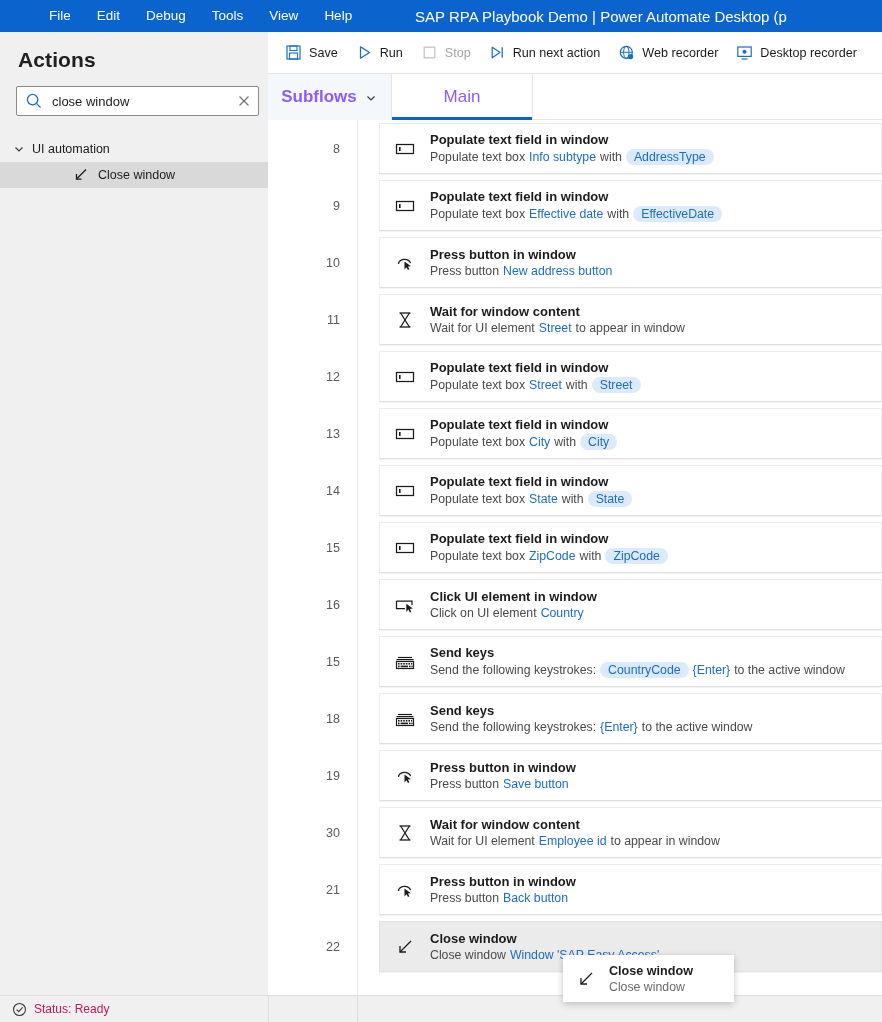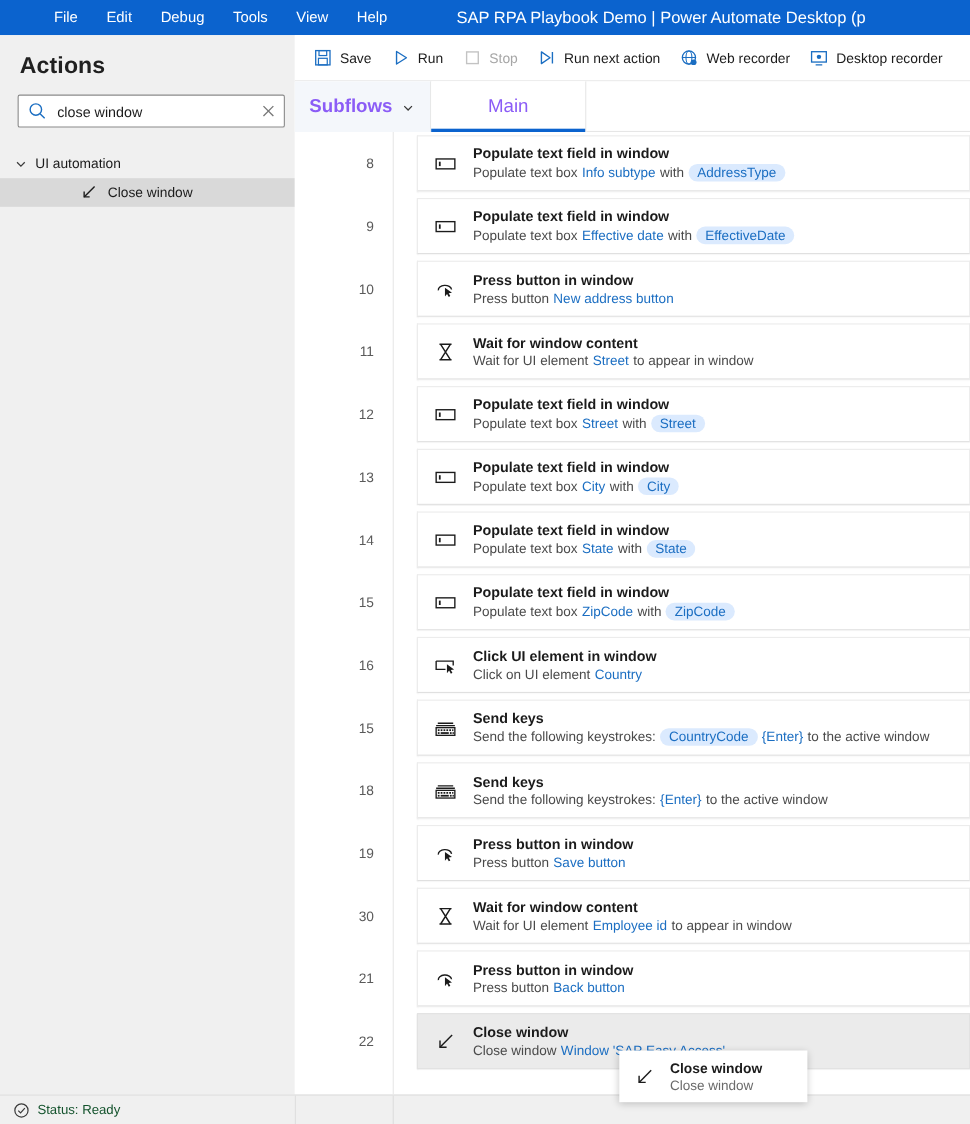--- a/index.html
+++ b/index.html
@@ -142,21 +142,21 @@
     display: flex; align-items: center; padding-left: 12px; z-index: 50;
   }
   .drag-ghost .act-ico { margin-right: 12px; }
   .drag-ghost .act-title { font-size: 12.6px; }
   .drag-ghost .act-desc { color: #6a6a6a; }
 
   
   .statusbar {
     position: absolute; left: 0; bottom: 0; width: 882px; height: 27px;
     background: #f0f0f0; border-top: 1px solid #dedede;
-    display: flex; align-items: center; font-size: 12px; color: #14532d;
+    display: flex; align-items: center; font-size: 12px; color: #be185d;
   }
   .sb-left { display: flex; align-items: center; padding-left: 12px; gap: 7px; }
   .sb-right {
     margin-left: auto; display: flex; align-items: center; gap: 28px;
     padding-right: 6px; white-space: nowrap; margin-top: 44px;
   }
   .sb-ico { width: 15px; height: 15px; flex: 0 0 15px; }
   .sb-item { display: flex; align-items: center; gap: 6px; }
   .sb-divider {
     position: absolute; top: 0; width: 1px; height: 27px; background: #dedede;

